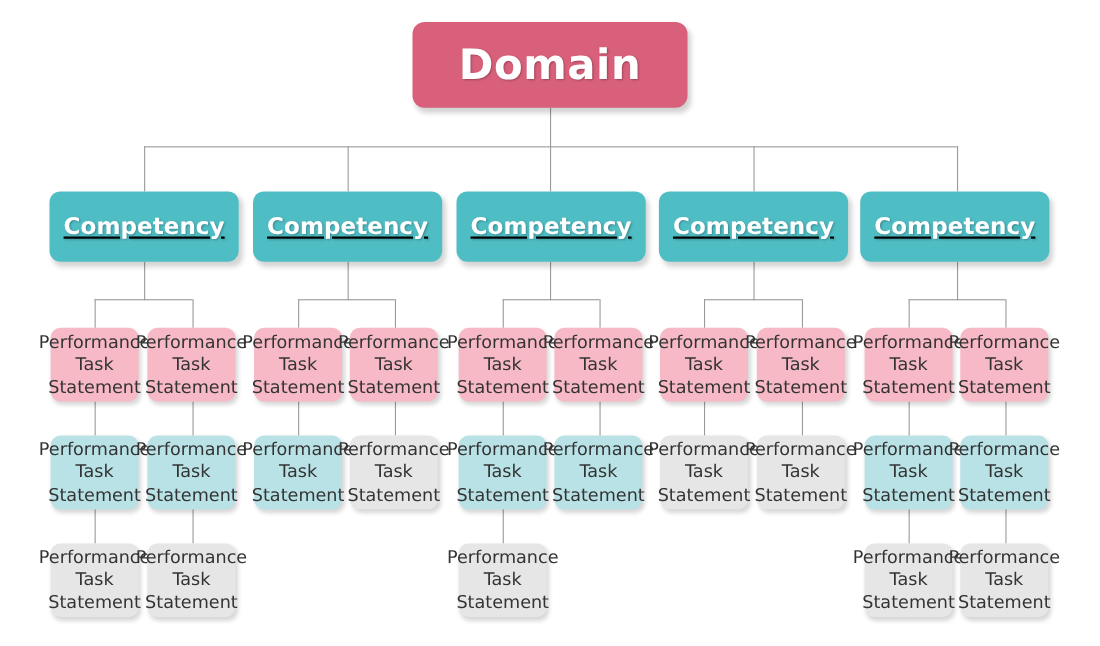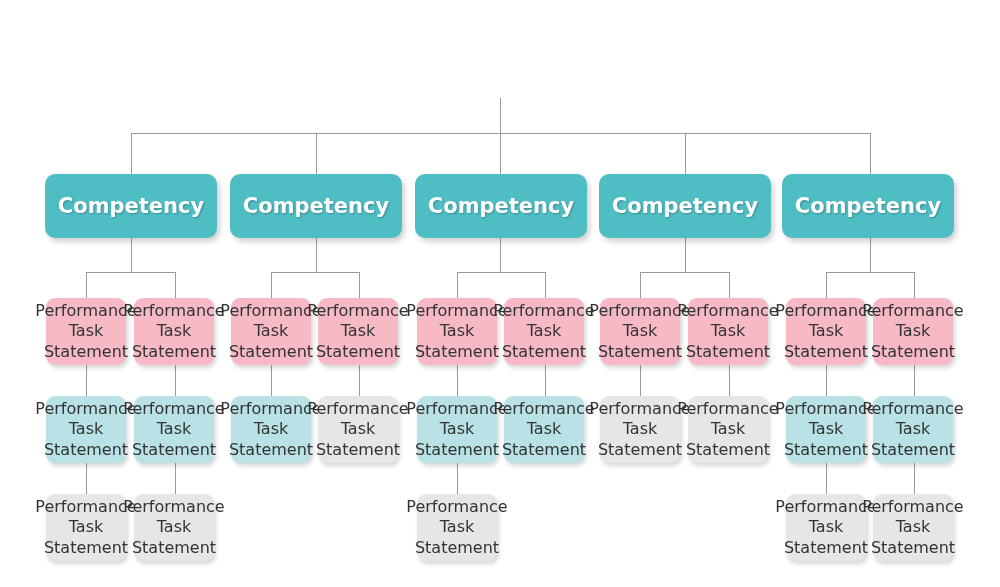--- a/index.html
+++ b/index.html
@@ -39,20 +39,21 @@
     font-weight:bold;
     letter-spacing:0.5px;
     text-shadow:1px 1px 2px rgba(0,0,0,0.28);
   }
 
   
   .n-comp{
     background:#4fbdc4;
     border-radius:10px;
     box-shadow:3px 4px 5px rgba(0,0,0,0.17);
+    text-decoration:underline;
   }
   .n-comp .lbl{
     color:#ffffff;
     font-size:21px;
     font-weight:bold;
     text-shadow:1px 1px 2px rgba(0,0,0,0.25);
   }
 
   
   .n-task .lbl{
@@ -104,20 +105,23 @@
     <div class="conn v" style="left: 545px; top: 365px; height: 31px;"></div>
     <div class="conn v" style="left: 640px; top: 365px; height: 31px;"></div>
     <div class="conn v" style="left: 729px; top: 365px; height: 31px;"></div>
     <div class="conn v" style="left: 826px; top: 365px; height: 31px;"></div>
     <div class="conn v" style="left: 914px; top: 365px; height: 31px;"></div>
     <div class="conn v" style="left: 86px; top: 463px; height: 31px;"></div>
     <div class="conn v" style="left: 175px; top: 463px; height: 31px;"></div>
     <div class="conn v" style="left: 457px; top: 463px; height: 31px;"></div>
     <div class="conn v" style="left: 826px; top: 463px; height: 31px;"></div>
     <div class="conn v" style="left: 914px; top: 463px; height: 31px;"></div>
+    <div class="node n-domain" style="left: 375px; top: 20px; width: 250px; height: 78px;">
+      <span class="lbl">Domain</span>
+    </div>
     <div class="node n-comp" style="left: 45px; top: 174px; width: 172px; height: 64px;">
       <span class="lbl">Competency</span>
     </div>
     <div class="node n-comp" style="left: 230px; top: 174px; width: 172px; height: 64px;">
       <span class="lbl">Competency</span>
     </div>
     <div class="node n-comp" style="left: 415px; top: 174px; width: 172px; height: 64px;">
       <span class="lbl">Competency</span>
     </div>
     <div class="node n-comp" style="left: 599px; top: 174px; width: 172px; height: 64px;">

